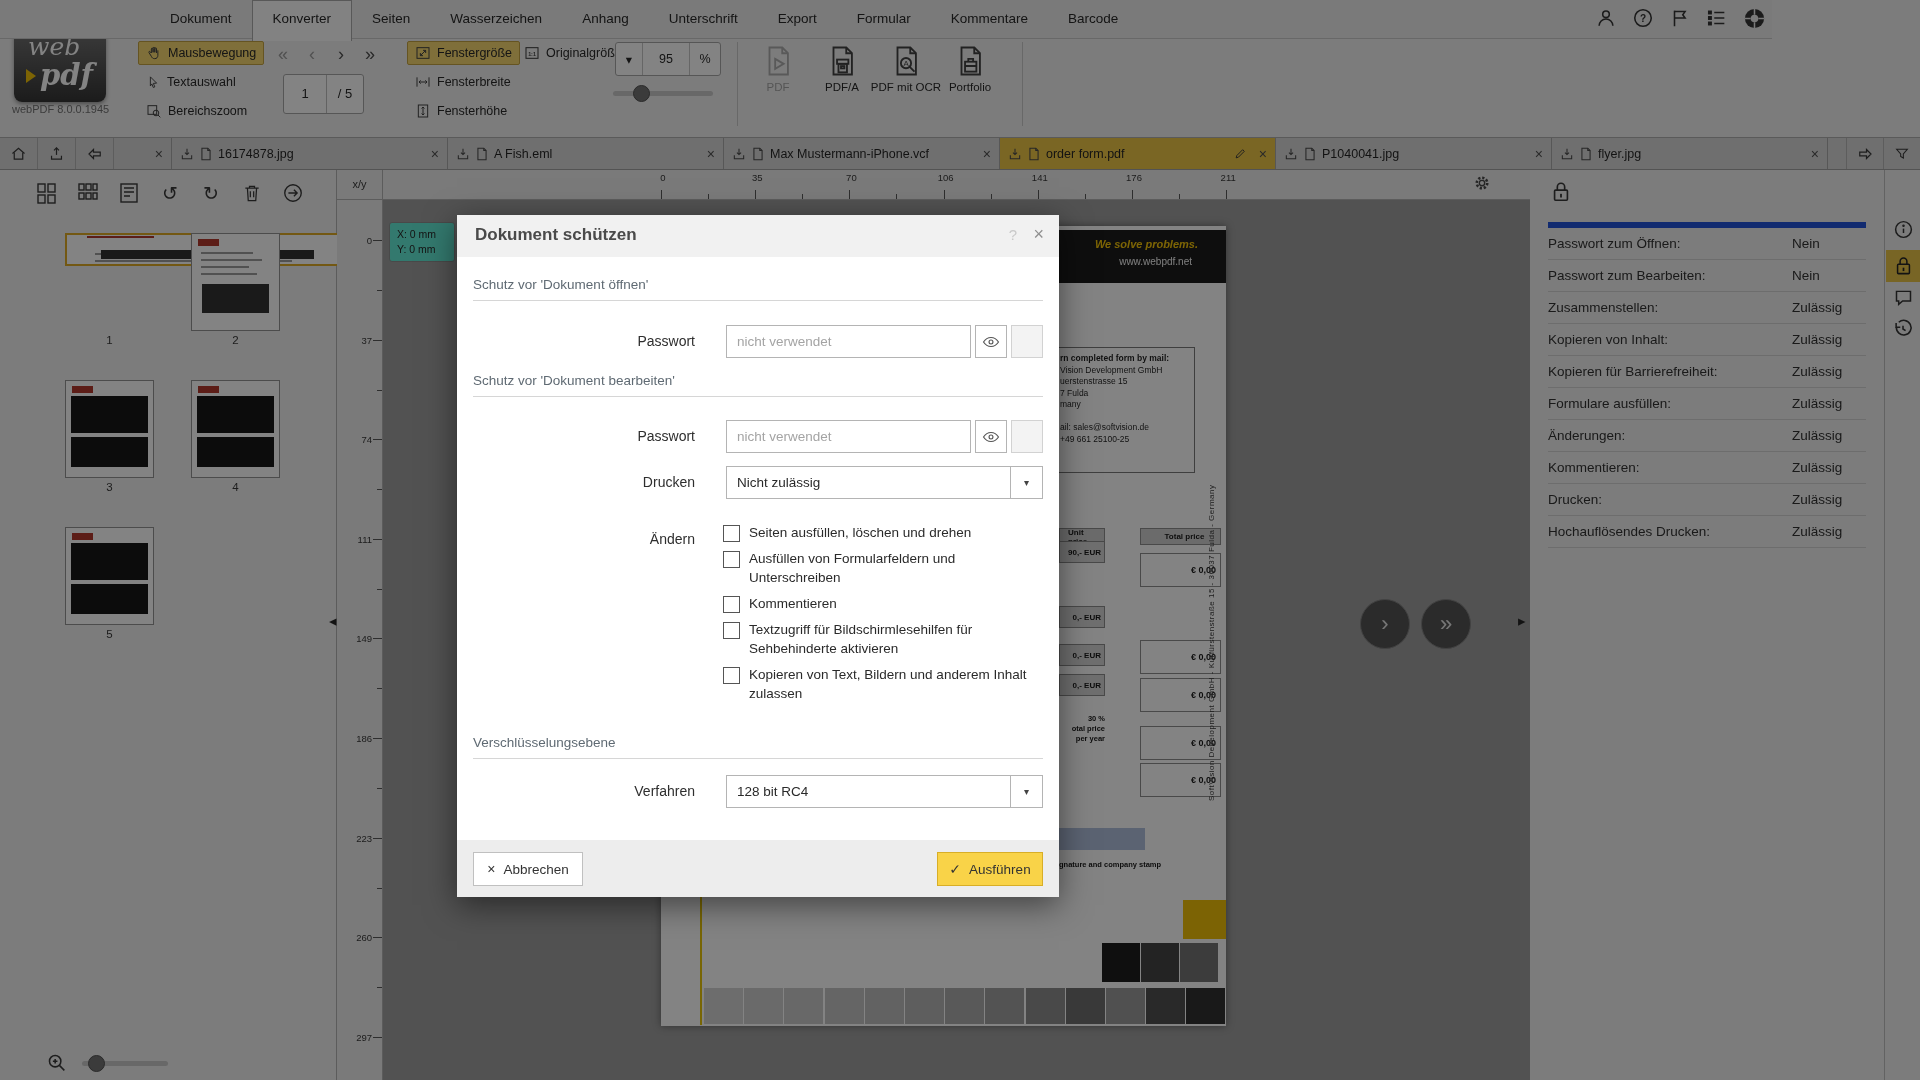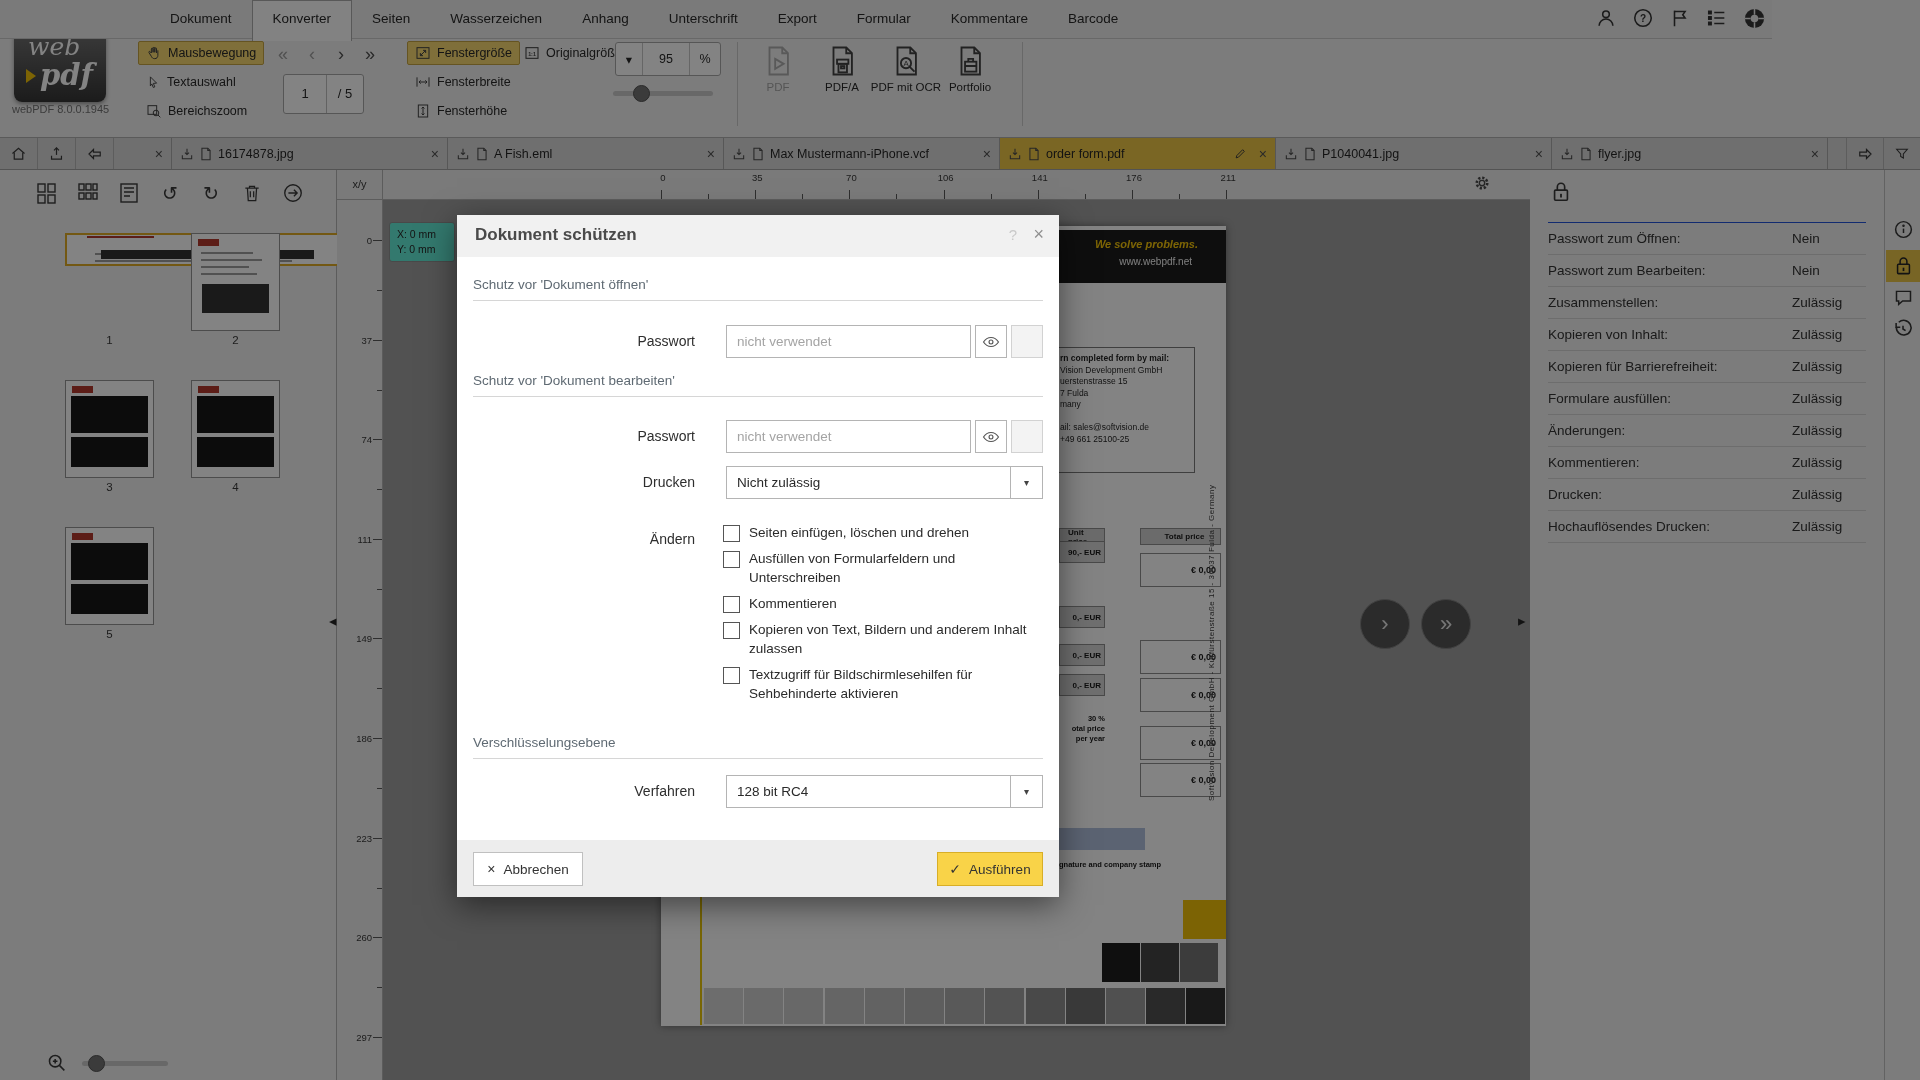--- a/index.html
+++ b/index.html
@@ -83,21 +83,21 @@
   .bluerow{position:absolute;background:#aebfdd;}
   .stampcap{position:absolute;font-size:7.5px;font-weight:bold;color:#111;}
   .sidetext{position:absolute;writing-mode:vertical-rl;transform:rotate(180deg);font-size:8px;color:#333;letter-spacing:.5px;}
   .ylineV{position:absolute;width:2px;background:#e8c400;}
   .sq{position:absolute;}
   .navcirc{position:absolute;width:48px;height:48px;border-radius:50%;background:#4f4f4f;border:1px solid #7d7d7d;color:#e6e6e6;display:flex;align-items:center;justify-content:center;font-size:22px;cursor:pointer;}
   .collapse{position:absolute;font-size:15px;color:#1f1f1f;cursor:pointer;}
   
   .right-panel{position:absolute;left:1530px;top:168px;width:354px;height:912px;background:#f0f0f0;box-sizing:border-box;}
   .rp-lock{position:absolute;left:20px;top:12px;}
-  .perm{position:absolute;left:18px;top:54px;width:318px;border-top:1px solid #1d4ed8;}
+  .perm{position:absolute;left:18px;top:54px;width:318px;border-top:6px solid #1d4ed8;}
   .prow{height:31px;display:flex;align-items:center;border-bottom:1px solid #d2d2d2;font-size:13.5px;color:#2c2c2c;}
   .prow .pl{width:244px;}
   
   .right-strip{position:absolute;left:1884px;top:168px;width:36px;height:912px;background:#f0f0f0;border-left:1px solid #bdbdbd;box-sizing:border-box;}
   .sico{position:absolute;left:7px;width:22px;height:22px;display:flex;align-items:center;justify-content:center;cursor:pointer;}
   .sico.hl{left:1px;width:34px;height:32px;background:#e9c243;}
   
   .dim{position:absolute;inset:0;background:rgba(8,8,8,0.5);z-index:40;}
   .modal{position:absolute;left:457px;top:215px;width:602px;height:682px;background:#fff;z-index:50;box-shadow:0 8px 30px rgba(0,0,0,.5);}
   .m-header{position:absolute;left:0;top:0;width:100%;height:42px;background:#f1f1f1;box-sizing:border-box;}
@@ -788,37 +788,37 @@
     <div class="frow" style="top:251px;">
       <div class="flabel">Drucken</div>
       <div class="sel">Nicht zulässig</div>
       <div class="selarr">▾</div>
     </div>
 
     <div class="flabel abs" style="left:16px;top:308px;">Ändern</div>
     <div class="cbcol" id="cbcol">
         <div class="cbrow">
           <span class="cb"></span>
-          <span class="cbl">Seiten einfügen, löschen und drehen</span>
+          <span class="cbl">Seiten ausfüllen, löschen und drehen</span>
         </div>
         <div class="cbrow">
           <span class="cb"></span>
           <span class="cbl">Ausfüllen von Formularfeldern und Unterschreiben</span>
         </div>
         <div class="cbrow">
           <span class="cb"></span>
           <span class="cbl">Kommentieren</span>
         </div>
         <div class="cbrow">
           <span class="cb"></span>
-          <span class="cbl">Kopieren von Text, Bildern und anderem Inhalt zulassen</span>
+          <span class="cbl">Textzugriff für Bildschirmlesehilfen für Sehbehinderte aktivieren</span>
         </div>
         <div class="cbrow">
           <span class="cb"></span>
-          <span class="cbl">Textzugriff für Bildschirmlesehilfen für Sehbehinderte aktivieren</span>
+          <span class="cbl">Kopieren von Text, Bildern und anderem Inhalt zulassen</span>
         </div>
       </div>
 
     <div class="sec" style="top:520px;">Verschlüsselungsebene</div>
     <div class="frow" style="top:560px;">
       <div class="flabel">Verfahren</div>
       <div class="sel">128 bit RC4</div>
       <div class="selarr">▾</div>
     </div>
 

